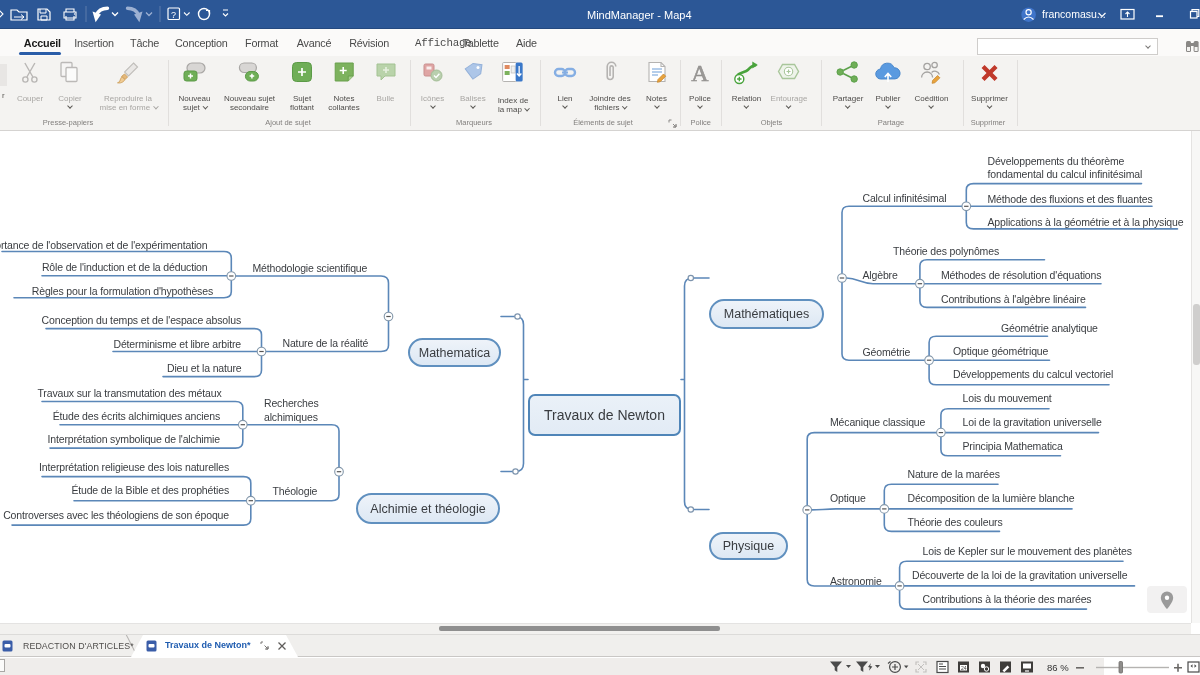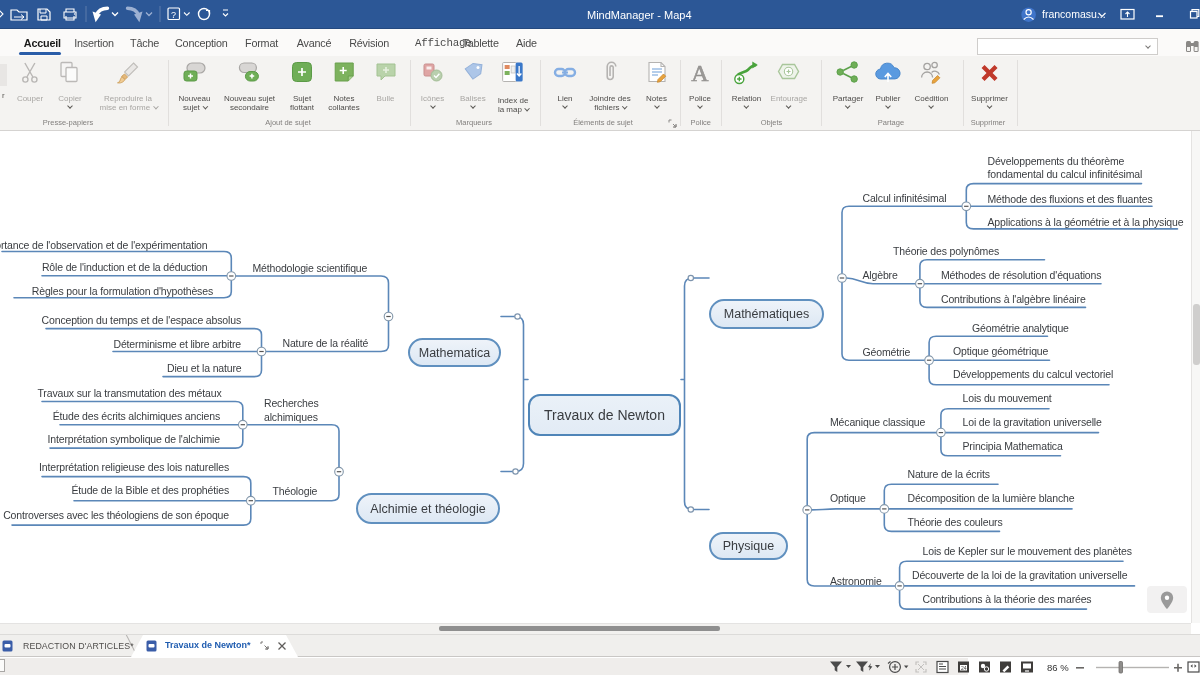--- a/index.html
+++ b/index.html
@@ -33,21 +33,21 @@
           display:flex; align-items:center; justify-content:center;
           font-size:12.5px; color:#393c40; white-space:nowrap;margin-top:36px; }
   
   #vsb { position:absolute; right:0; top:131px; width:9px; height:492px; background:#f7f7f6; border-left:1px solid #e4e3e2; }
   #vsb .thumb { position:absolute; left:1px; top:173px; width:7px; height:61px; background:#cfcecd; border-radius:3px; }
   #hsb { position:absolute; left:0; top:623px; width:1191px; height:11px; background:#f2f1ef; border-top:1px solid #e4e3e2; }
   #hsb .thumb { position:absolute; left:439px; top:2px; width:281px; height:5px; background:#8f8f8f; border-radius:2px; }
   
   #doctabs { position:absolute; left:0; top:634px; width:1200px; height:23px; background:#f0efed; border-top:1px solid #dcdbd9; border-bottom:1px solid #c9c7c5; }
   
-  #statusbar { position:absolute; left:0; top:658px; width:968px; height:17px; background:#efedeb; }
+  #statusbar { position:absolute; left:0; top:658px; width:1104px; height:17px; background:#efedeb; }
 </style>
 </head>
 <body>
 <div id="app">
 
   <svg id="mapsvg" class="abs" style="left:0;top:0;" width="1200" height="675" viewBox="0 0 1200 675" fill="none">
     <g stroke="#5b87b8" stroke-width="1.6" stroke-linecap="round" fill="none">
 
       <path d="M681,379.5 H684.5 M684.5,379.5 V286 Q684.5,278 692.5,278 H709 M684.5,379.5 V501.5 Q684.5,509.5 692.5,509.5 H709"></path>
       <path d="M528,379.5 H523.5 M523.5,379.5 V324.5 Q523.5,316.5 515.5,316.5 H501 M523.5,379.5 V463.5 Q523.5,471.5 515.5,471.5 H501"></path>
@@ -152,27 +152,27 @@
   <div class="mtext" style="left:830px;top:415.5px;">Mécanique classique</div>
   <div class="mtext" style="left:830px;top:491.5px;">Optique</div>
   <div class="mtext" style="left:830px;top:568.5px;margin-top:6px;">Astronomie</div>
 
   <div class="mtext" style="left:987.5px;top:154.5px;line-height:13.5px;">Développements du théorème<br>fondamental du calcul infinitésimal</div>
   <div class="mtext" style="left:987.5px;top:193px;">Méthode des fluxions et des fluantes</div>
   <div class="mtext" style="left:987.5px;top:215.5px;">Applications à la géométrie et à la physique</div>
   <div class="mtext" style="left:893px;top:245px;">Théorie des polynômes</div>
   <div class="mtext" style="left:941px;top:269px;">Méthodes de résolution d'équations</div>
   <div class="mtext" style="left:941px;top:292.5px;">Contributions à l'algèbre linéaire</div>
-  <div class="mtext" style="left:972px;top:321.5px;">Géométrie analytique</div>
+  <div class="mtext" style="left:1001px;top:321.5px;">Géométrie analytique</div>
   <div class="mtext" style="left:953px;top:344.5px;">Optique géométrique</div>
   <div class="mtext" style="left:953px;top:368px;">Développements du calcul vectoriel</div>
   <div class="mtext" style="left:962.5px;top:392px;">Lois du mouvement</div>
   <div class="mtext" style="left:962.5px;top:416px;">Loi de la gravitation universelle</div>
   <div class="mtext" style="left:962.5px;top:439.5px;">Principia Mathematica</div>
-  <div class="mtext" style="left:907.5px;top:468px;">Nature de la écrits</div>
+  <div class="mtext" style="left:907.5px;top:468px;">Nature de la marées</div>
   <div class="mtext" style="left:907.5px;top:492px;">Décomposition de la lumière blanche</div>
   <div class="mtext" style="left:907.5px;top:515.5px;">Théorie des couleurs</div>
   <div class="mtext" style="left:922.5px;top:544.5px;">Lois de Kepler sur le mouvement des planètes</div>
   <div class="mtext" style="left:912px;top:568.5px;">Découverte de la loi de la gravitation universelle</div>
   <div class="mtext" style="left:922.5px;top:593px;">Contributions à la théorie des marées</div>
 
   <div class="mtext" style="left:252.5px;top:261.5px;">Méthodologie scientifique</div>
   <div class="mtext" style="left:282.5px;top:336.5px;">Nature de la réalité</div>
   <div class="mtext" style="left:264px;top:397px;line-height:13.5px;">Recherches<br>alchimiques</div>
   <div class="mtext" style="left:272.5px;top:485px;">Théologie</div>
@@ -187,21 +187,21 @@
   <div class="mtext" style="right:980px;top:410px;">Étude des écrits alchimiques anciens</div>
   <div class="mtext" style="right:980px;top:433px;">Interprétation symbolique de l'alchimie</div>
   <div class="mtext" style="right:971px;top:460.5px;">Interprétation religieuse des lois naturelles</div>
   <div class="mtext" style="right:971px;top:484px;">Étude de la Bible et des prophéties</div>
   <div class="mtext" style="right:971px;top:509px;">Controverses avec les théologiens de son époque</div>
 
   <div class="pill" style="left:709px;top:263px;width:115px;height:30px;border-radius:15px;">Mathématiques</div>
   <div class="pill" style="left:709px;top:496px;width:79px;height:28px;border-radius:14px;">Physique</div>
   <div class="pill" style="left:408px;top:302px;width:93px;height:29px;border-radius:14.5px;">Mathematica</div>
   <div class="pill" style="left:356px;top:457px;width:144px;height:31px;border-radius:15.5px;">Alchimie et théologie</div>
-  <div class="pill" style="left:528px;top:358px;width:153px;height:42px;border-radius:12px;background:linear-gradient(#eaf1f8,#e2ebf5);border:2px solid #4f85b8;font-size:14px;">Travaux de Newton</div>
+  <div class="pill" style="left:528px;top:358px;width:153px;height:42px;border-radius:7px;background:linear-gradient(#eaf1f8,#e2ebf5);border:2px solid #4f85b8;font-size:14px;">Travaux de Newton</div>
 
   <div id="titlebar">
     <svg width="1200" height="29" viewBox="0 0 1200 29" fill="none" stroke="#fff" stroke-width="1.2">
 
       <path d="M-1,10 L3,14 L-1,18" stroke-width="1.1"></path>
 
       <path d="M11,10 h6 l2,2 h8 v8 h-16 z"></path>
       <path d="M14,16 h10 M21,13.5 l3,2.5 -3,2.5" stroke-width="1" transform="translate(0,1)"></path>
 
       <path d="M38,9 h9 l3,3 v8 h-12 z"></path>

